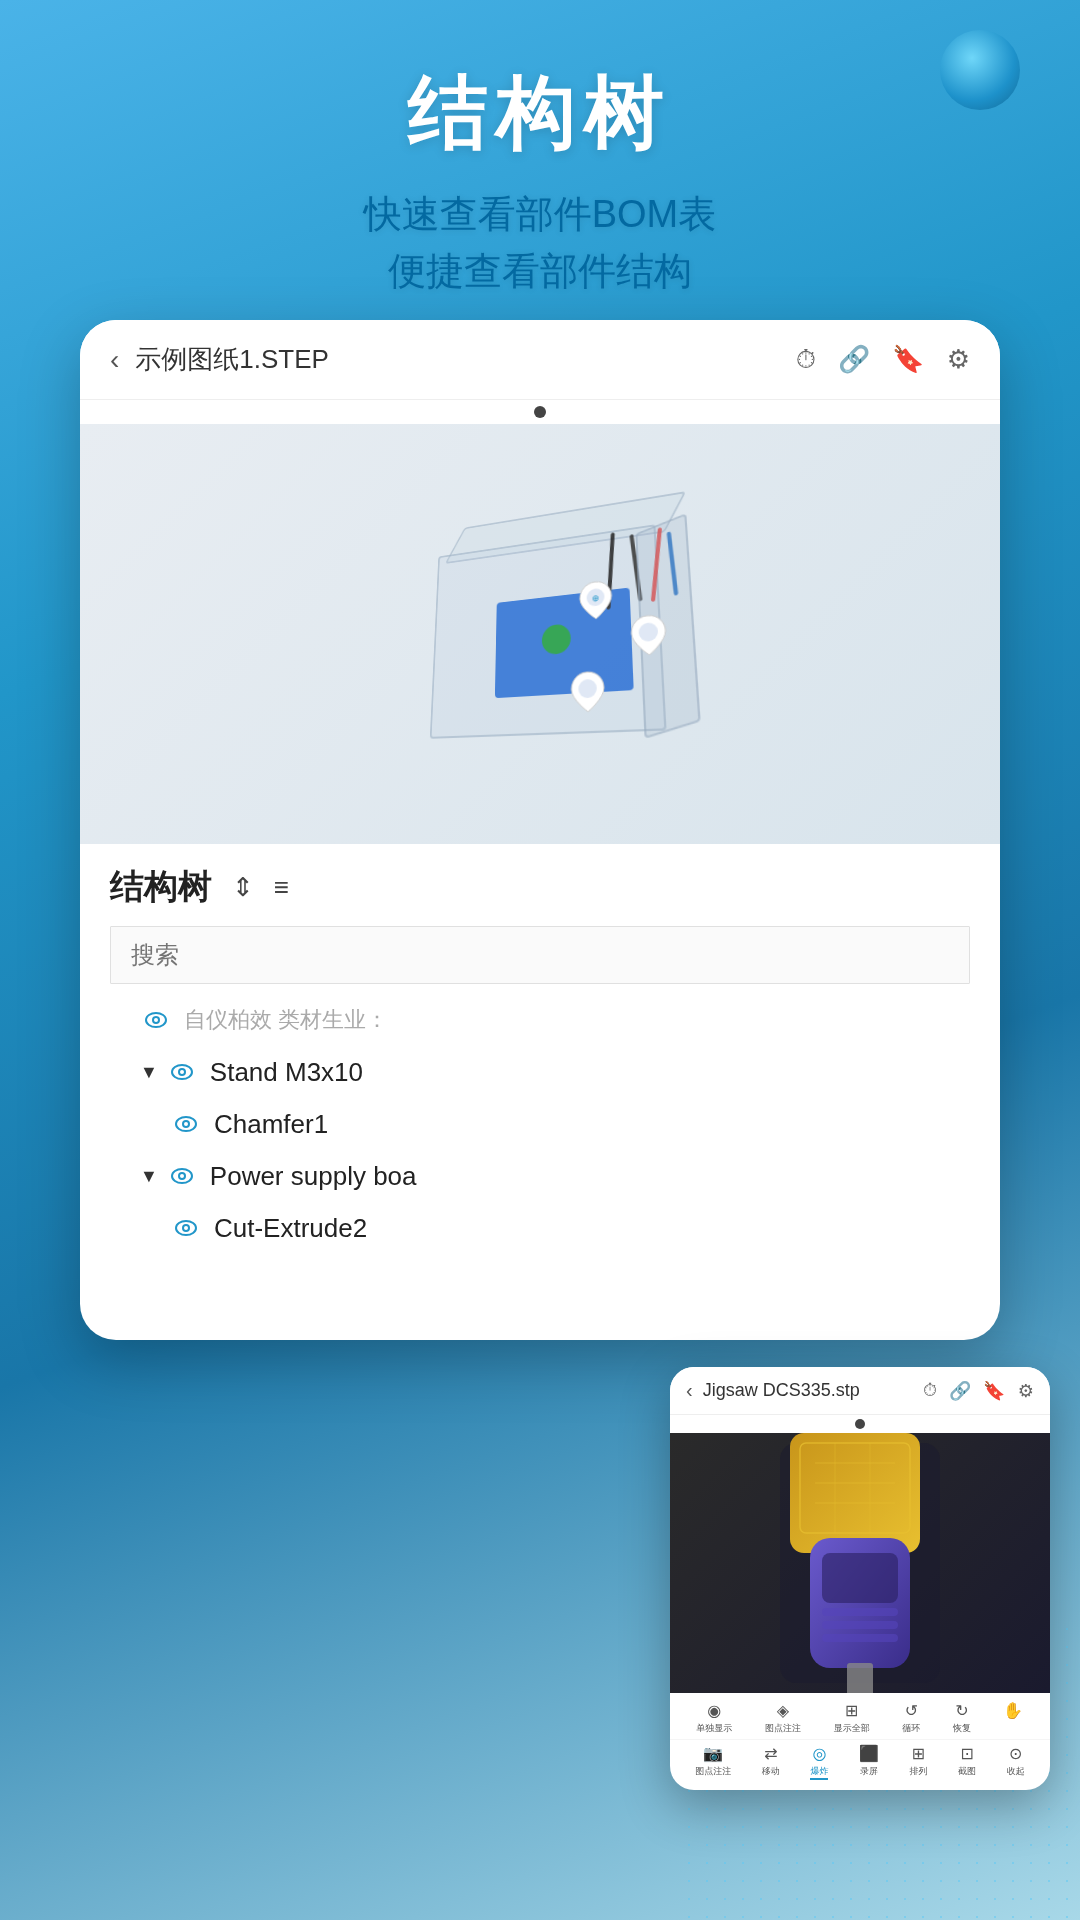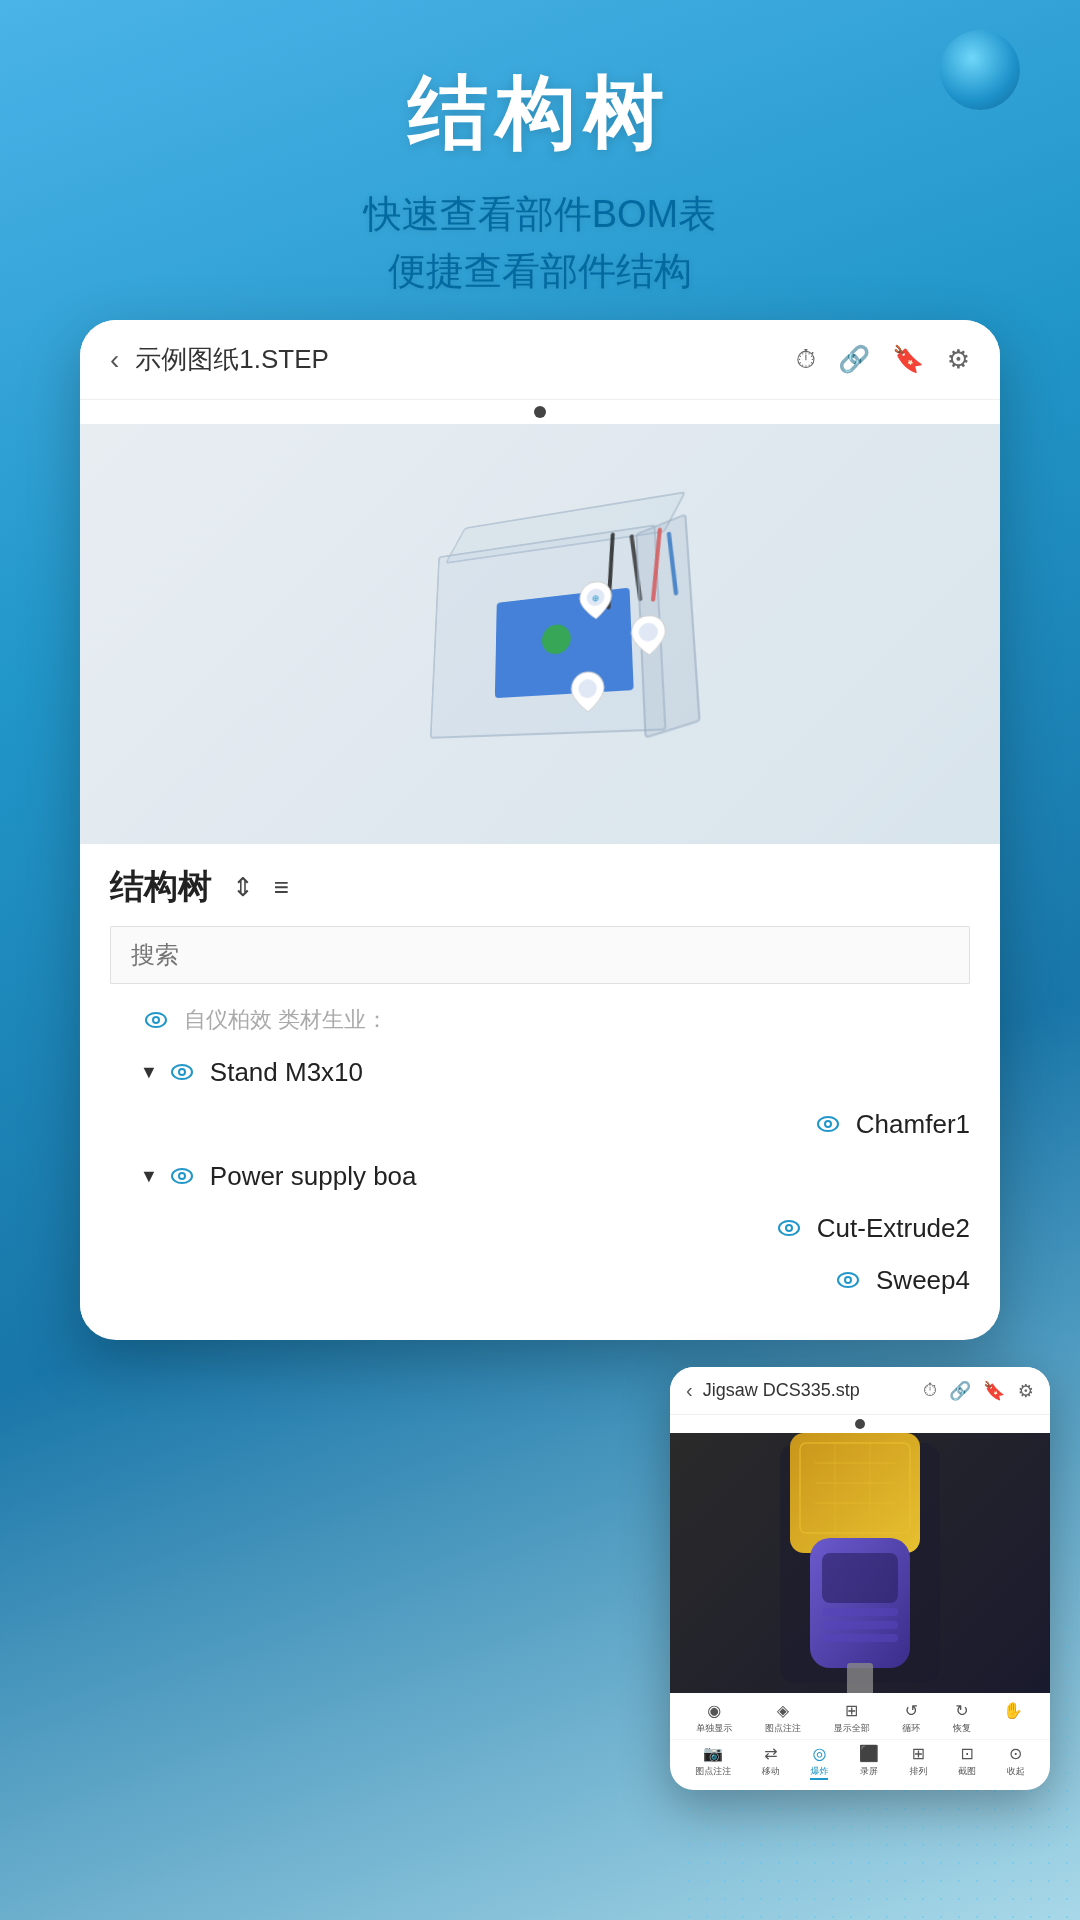--- a/index.html
+++ b/index.html
@@ -265,21 +265,21 @@
 
     .tree-item {
       display: flex;
       align-items: center;
       padding: 10px 0;
       font-size: 26px;
       color: #222;
     }
 
     .tree-item.indent1 { padding-left: 30px; }
-    .tree-item.indent2 { padding-left: 60px; justify-content: flex-end; }
+    .tree-item.indent2 { padding-left: 60px; }
 
     .eye-icon {
       display: inline-flex;
       align-items: center;
       justify-content: center;
       width: 32px;
       height: 32px;
       margin-right: 12px;
       color: #2196c9;
       font-size: 20px;
@@ -530,30 +530,20 @@
         <span class="eye-icon">
           <svg width="22" height="16" viewBox="0 0 22 16">
               <ellipse cx="11" cy="8" rx="10" ry="7" fill="none" stroke="#2196c9" stroke-width="2"></ellipse>
               <circle cx="11" cy="8" r="4" fill="#2196c9"></circle>
               <circle cx="11" cy="8" r="2" fill="white"></circle>
             </svg>
         </span>
         <span>Cut-Extrude2</span>
       </li>
 
-      <li class="tree-item indent2">
-        <span class="eye-icon">
-          <svg width="22" height="16" viewBox="0 0 22 16">
-              <ellipse cx="11" cy="8" rx="10" ry="7" fill="none" stroke="#2196c9" stroke-width="2"></ellipse>
-              <circle cx="11" cy="8" r="4" fill="#2196c9"></circle>
-              <circle cx="11" cy="8" r="2" fill="white"></circle>
-            </svg>
-        </span>
-        <span>Sweep4</span>
-      </li>
 
 
     </ul>
   </div>
 
 </div>
 
 <div class="floating-card">
 
   <div class="floating-topbar">

